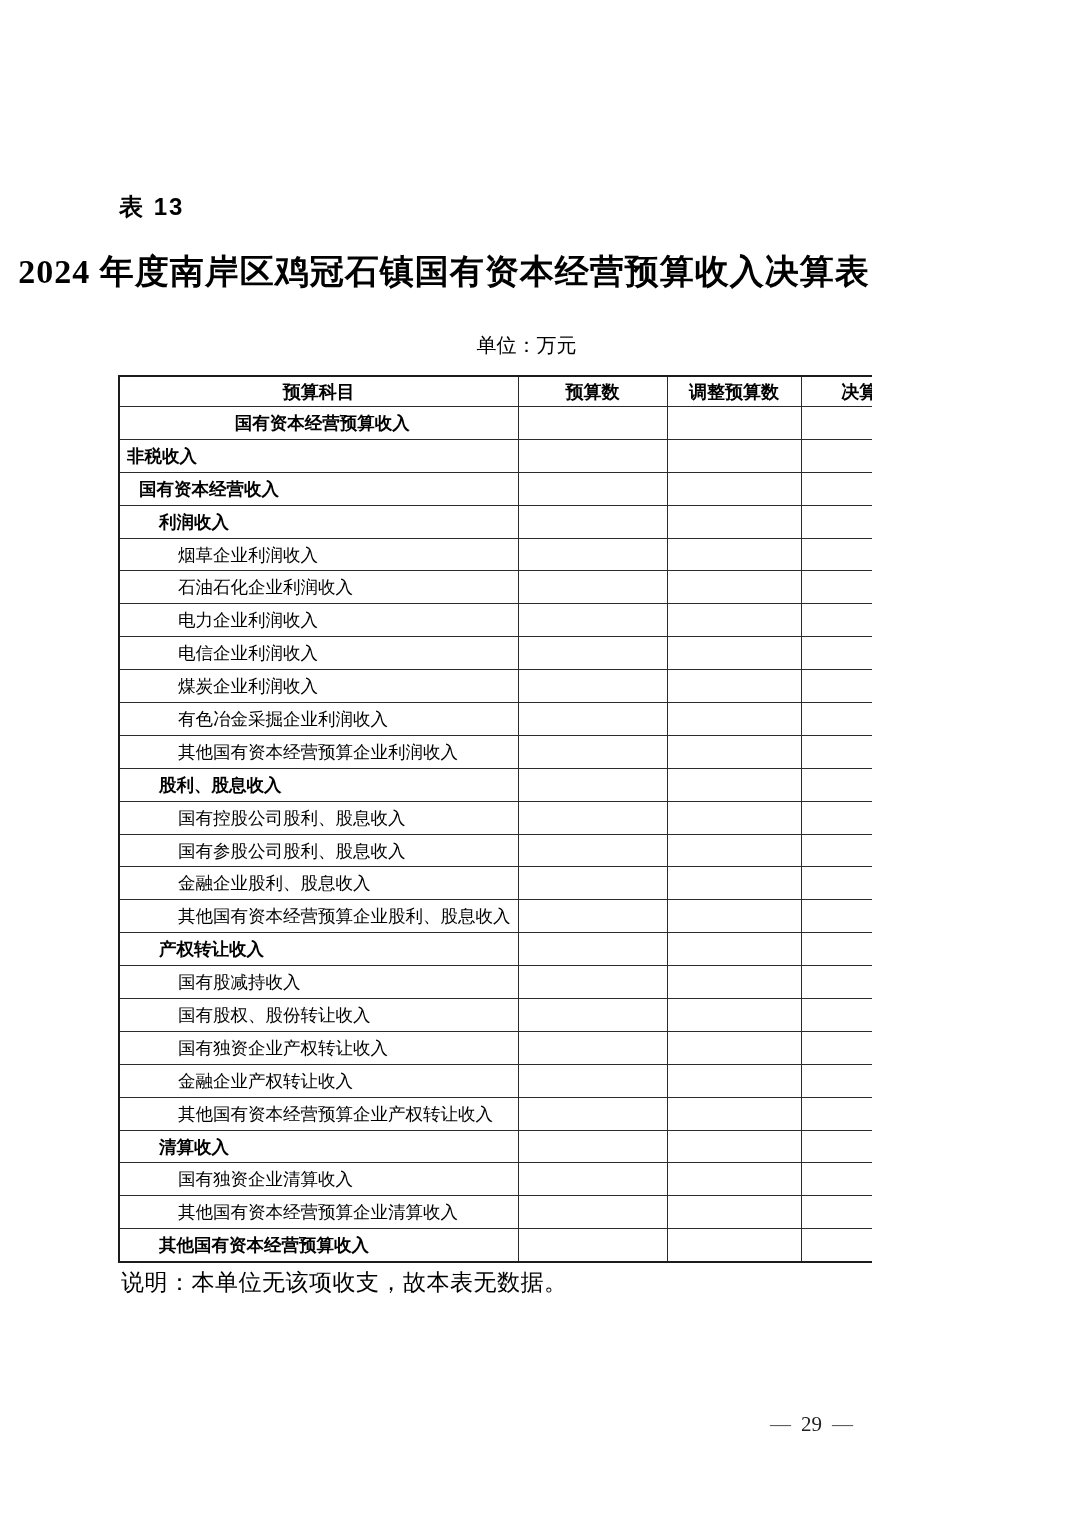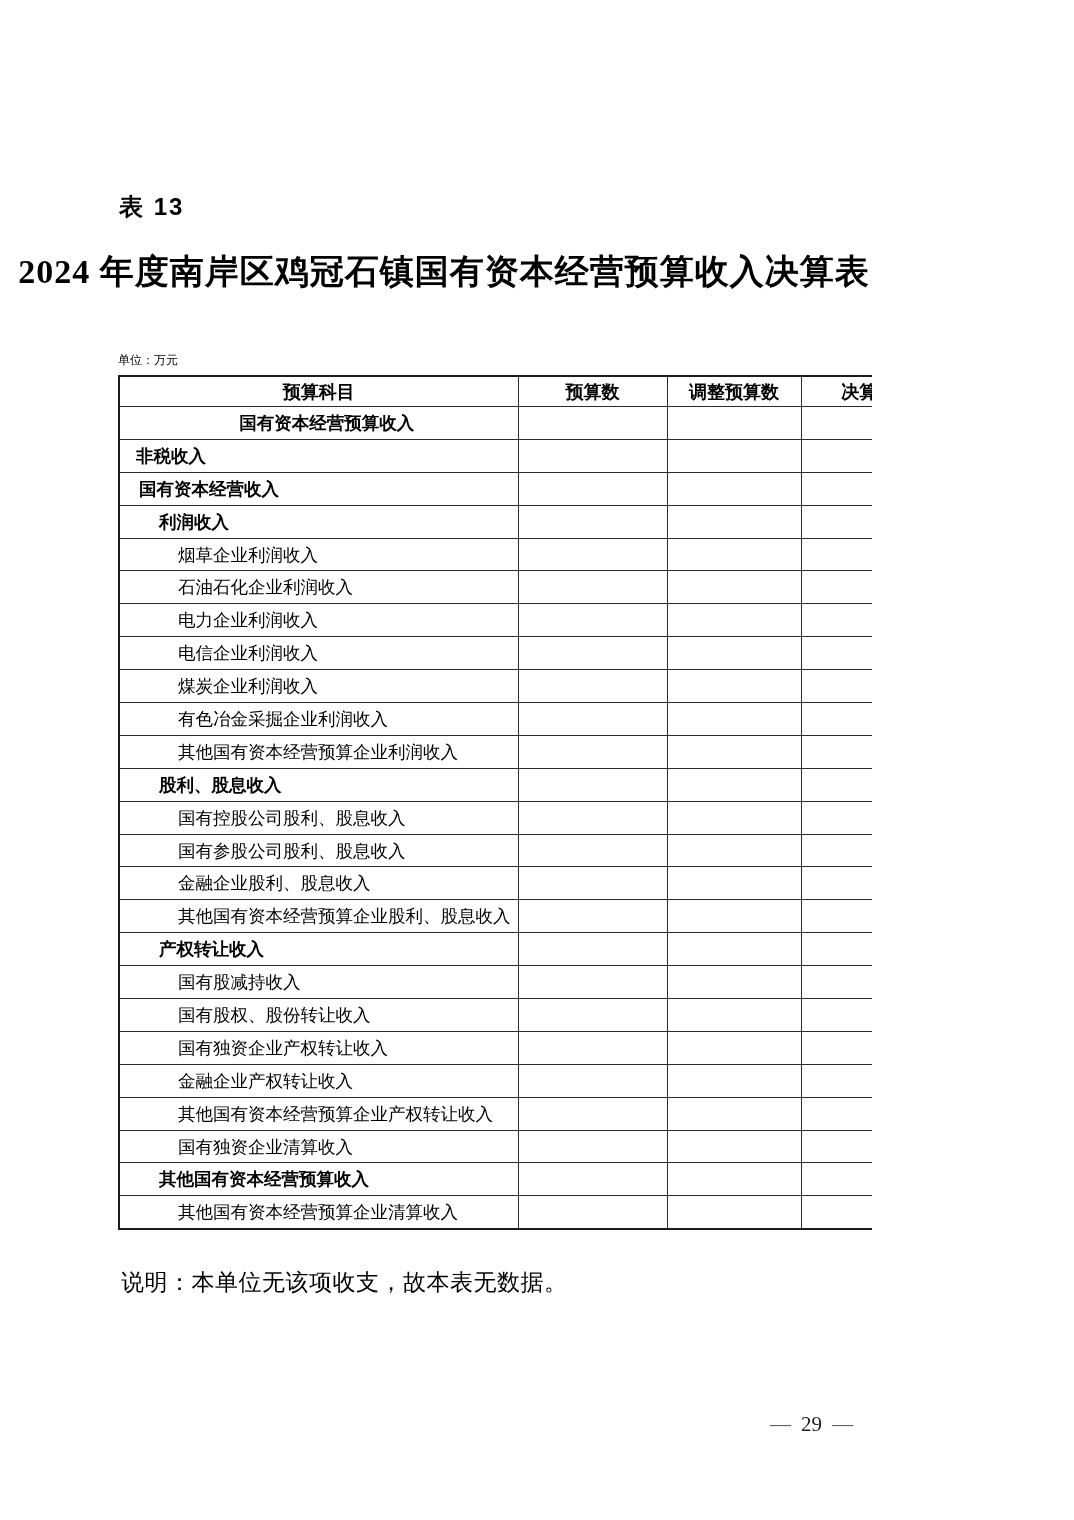--- a/index.html
+++ b/index.html
@@ -33,24 +33,24 @@
     margin: 8px;
     text-align: center;
     font-size: 34px;
     font-weight: bold;
     letter-spacing: 1px;
     font-family: "Liberation Serif", serif;
   }
   .unit-note {
     position: absolute;
     left: 118px;
-    top: 352px;
+    top: 332px;
     width: 817px;
-    text-align: left;
-    font-size: 12px;
+    text-align: center;
+    font-size: 20px;
   }
   table.budget-table {
     position: absolute;
     left: 118px;
     top: 375px;
     width: 817px;
     border-collapse: collapse;
     table-layout: fixed;
   }
   table.budget-table, table.budget-table th, table.budget-table td {
@@ -72,21 +72,21 @@
   }
   tbody td {
     height: 31.9px;
     font-size: 17.5px;
     white-space: nowrap;
     overflow: hidden;
   }
   td.subject       { text-align: left; }
   td.subject.center{ text-align: center; }
   td.subject.bold  { font-weight: bold; }
-  .indent-0 { padding-left: 16px;  }
+  .indent-0 { padding-left: 7px;  }
   .indent-1 { padding-left: 19px; }
   .indent-2 { padding-left: 39px; }
   .indent-3 { padding-left: 58px; }
   .footnote {
     position: absolute;
     left: 121px;
     top: 1267px;
     font-size: 23px;
     letter-spacing: 0.5px;
   }
@@ -257,33 +257,39 @@
           <td class="value"></td>
           <td class="value"></td>
         </tr>
         <tr>
           <td class="subject indent-3">其他国有资本经营预算企业产权转让收入</td>
           <td class="value"></td>
           <td class="value"></td>
           <td class="value"></td>
         </tr>
         <tr>
+          <td class="subject indent-2 bold">清算收入</td>
+          <td class="value"></td>
+          <td class="value"></td>
+          <td class="value"></td>
+        </tr>
+        <tr>
           <td class="subject indent-3">国有独资企业清算收入</td>
           <td class="value"></td>
           <td class="value"></td>
           <td class="value"></td>
         </tr>
         <tr>
+          <td class="subject indent-3">其他国有资本经营预算企业清算收入</td>
+          <td class="value"></td>
+          <td class="value"></td>
+          <td class="value"></td>
+        </tr>
+        <tr>
           <td class="subject indent-2 bold">其他国有资本经营预算收入</td>
-          <td class="value"></td>
-          <td class="value"></td>
-          <td class="value"></td>
-        </tr>
-        <tr>
-          <td class="subject indent-3">其他国有资本经营预算企业清算收入</td>
           <td class="value"></td>
           <td class="value"></td>
           <td class="value"></td>
         </tr>
       </tbody>
   </table>
 
   <div class="footnote">说明：本单位无该项收支，故本表无数据。</div>
 
   <div class="page-number">

